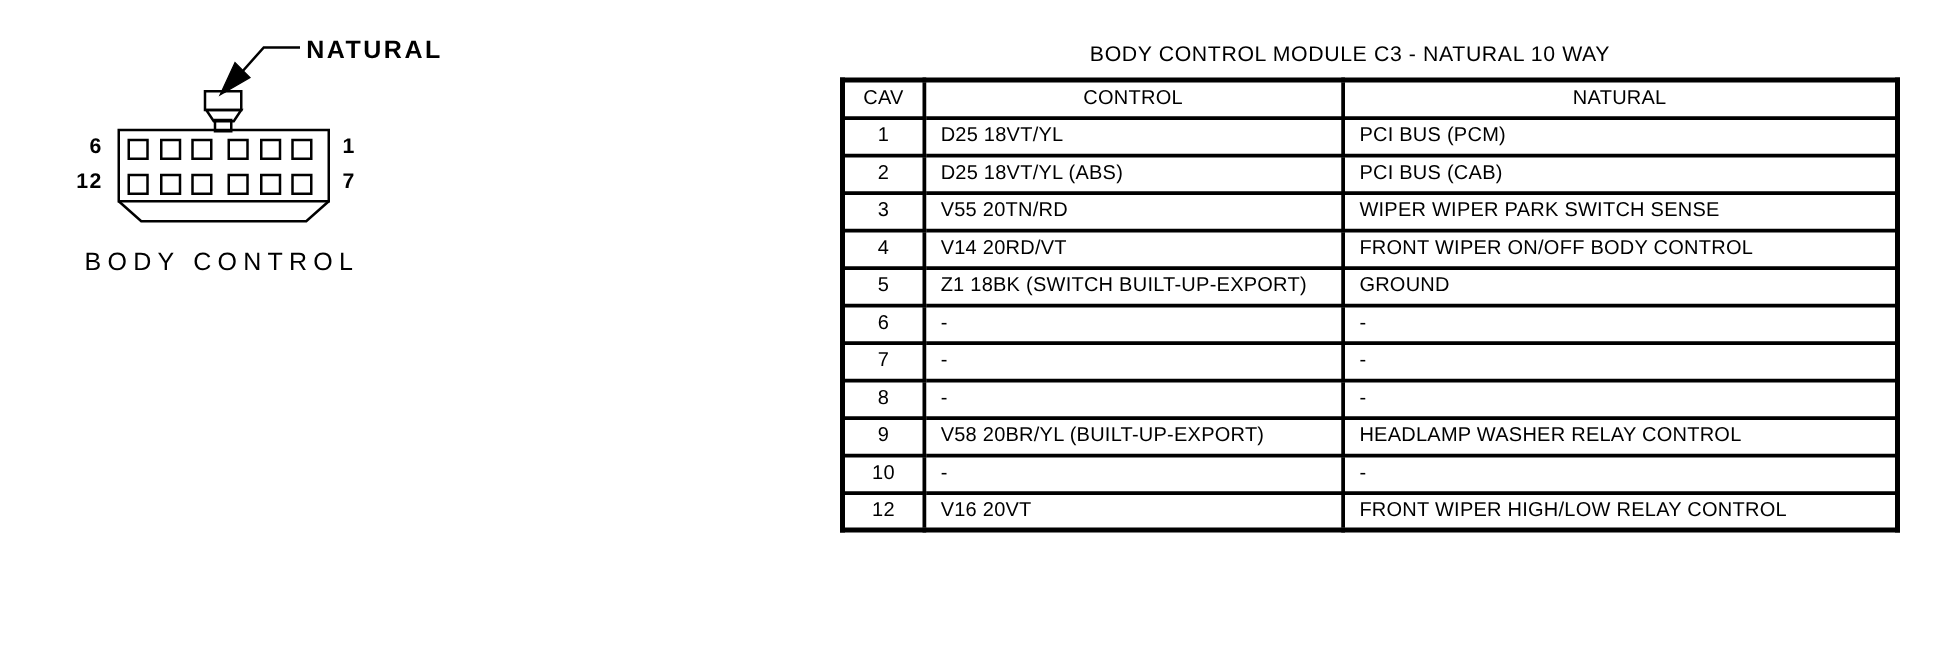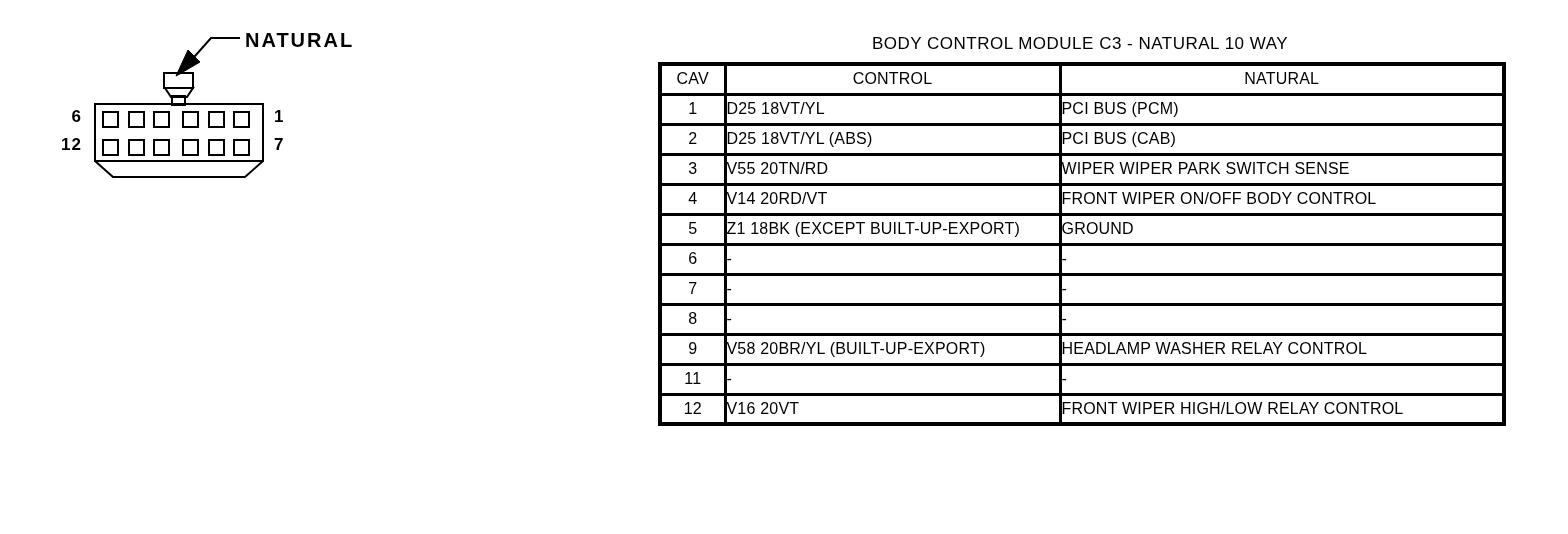--- a/index.html
+++ b/index.html
@@ -62,26 +62,26 @@
   }
   #pinout-table td, #pinout-table th {
     border: 3px solid #000;
     height: 30px;
     font-size: 16px;
     font-weight: normal;
     letter-spacing: 0.2px;
     white-space: nowrap;
     overflow: hidden;
   }
-  #pinout-table { border: 4px solid #000; }
+  #pinout-table { border: 4px solid #000; margin-left: 14px; }
   col.c-cav { width: 65px; }
   col.c-circuit { width: 335px; }
   col.c-function { width: 444px; }
   .cav-cell, th { text-align: center; }
-  .circuit-cell, .function-cell { text-align: left; padding-left: 0; }
+  .circuit-cell, .function-cell { text-align: left; padding-left: 12px; }
 </style>
 </head>
 <body>
 
 <div class="abs" id="connector-diagram">
 
   <svg id="connector-svg" width="420" height="300" viewBox="0 0 420 300">
 
     <polyline points="240,38 211,38 179,74" fill="none" stroke="#000" stroke-width="2"></polyline>
 
@@ -113,20 +113,21 @@
     </g>
   </svg>
 
   <div id="natural-label">NATURAL</div>
 
   <div class="pin-num leftcol" style="top:108px;">6</div>
   <div class="pin-num leftcol" style="top:136px;">12</div>
   <div class="pin-num" style="left:274px; top:108px;">1</div>
   <div class="pin-num" style="left:274px; top:136px;">7</div>
 
+  <div class="caption-line" id="caption-line-1">BODY CONTROL</div>
 </div>
 
 <div id="table-title">BODY CONTROL MODULE C3 - NATURAL 10 WAY</div>
 
 <table id="pinout-table">
   <colgroup>
       <col class="c-cav">
       <col class="c-circuit">
       <col class="c-function">
     </colgroup>
@@ -153,21 +154,21 @@
       <td class="circuit-cell">V55 20TN/RD</td>
       <td class="function-cell">WIPER WIPER PARK SWITCH SENSE</td>
     </tr>
     <tr>
       <td class="cav-cell">4</td>
       <td class="circuit-cell">V14 20RD/VT</td>
       <td class="function-cell">FRONT WIPER ON/OFF BODY CONTROL</td>
     </tr>
     <tr>
       <td class="cav-cell">5</td>
-      <td class="circuit-cell">Z1 18BK (EXCEPT BUILT-UP-EXPORT)</td>
+      <td class="circuit-cell">Z1 18BK (SWITCH BUILT-UP-EXPORT)</td>
       <td class="function-cell">GROUND</td>
     </tr>
     <tr>
       <td class="cav-cell">6</td>
       <td class="circuit-cell">-</td>
       <td class="function-cell">-</td>
     </tr>
     <tr>
       <td class="cav-cell">7</td>
       <td class="circuit-cell">-</td>
@@ -177,21 +178,21 @@
       <td class="cav-cell">8</td>
       <td class="circuit-cell">-</td>
       <td class="function-cell">-</td>
     </tr>
     <tr>
       <td class="cav-cell">9</td>
       <td class="circuit-cell">V58 20BR/YL (BUILT-UP-EXPORT)</td>
       <td class="function-cell">HEADLAMP WASHER RELAY CONTROL</td>
     </tr>
     <tr>
-      <td class="cav-cell">11</td>
+      <td class="cav-cell">10</td>
       <td class="circuit-cell">-</td>
       <td class="function-cell">-</td>
     </tr>
     <tr>
       <td class="cav-cell">12</td>
       <td class="circuit-cell">V16 20VT</td>
       <td class="function-cell">FRONT WIPER HIGH/LOW RELAY CONTROL</td>
     </tr>
   </tbody>
 </table>

